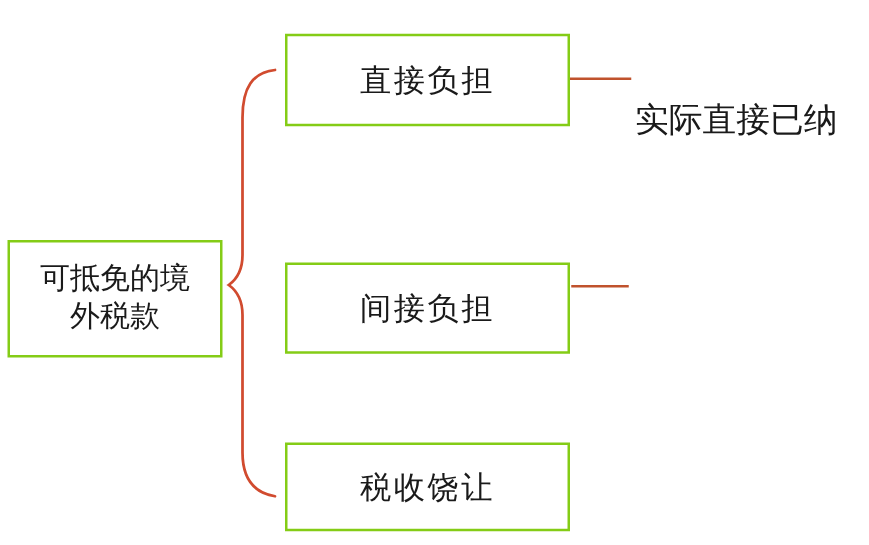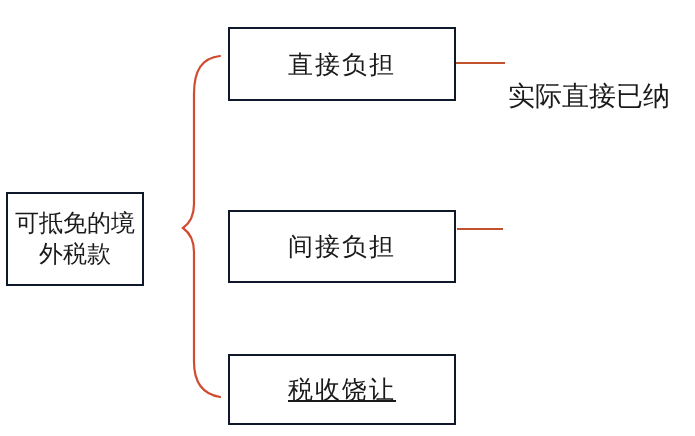--- a/index.html
+++ b/index.html
@@ -11,48 +11,48 @@
     position: relative;
     width: 695px;
     height: 436px;
     background: #ffffff;
     overflow: hidden;
     font-family: "Liberation Serif", "DejaVu Serif", serif;
     color: #1a1a1a;
   }
   .box {
     position: absolute;
-    border: 2px solid #0f172a;
+    border: 2px solid #84cc16;
     background: #ffffff;
     display: flex;
     align-items: center;
     justify-content: center;
     text-align: center;
     box-sizing: border-box;
   }
   .root-box {
     left: 6px;
     top: 192px;
-    width: 138px;
+    width: 172px;
     height: 94px;
     font-size: 24px;
     line-height: 31px;
   }
   .root-box span {
     white-space: pre-line;
   }
   .node-box {
     left: 228px;
     width: 228px;
     font-size: 25px;
     letter-spacing: 2px;
   }
   .node-1 { top: 27px;  height: 74px; }
   .node-2 { top: 210px; height: 73px; }
-  .node-3 { top: 354px; height: 71px; text-decoration: underline; }
+  .node-3 { top: 354px; height: 71px; }
   .brace-svg {
     position: absolute;
     left: 176px;
     top: 50px;
     width: 48px;
     height: 352px;
   }
   .brace-svg path {
     fill: none;
     stroke: #d14b2f;

